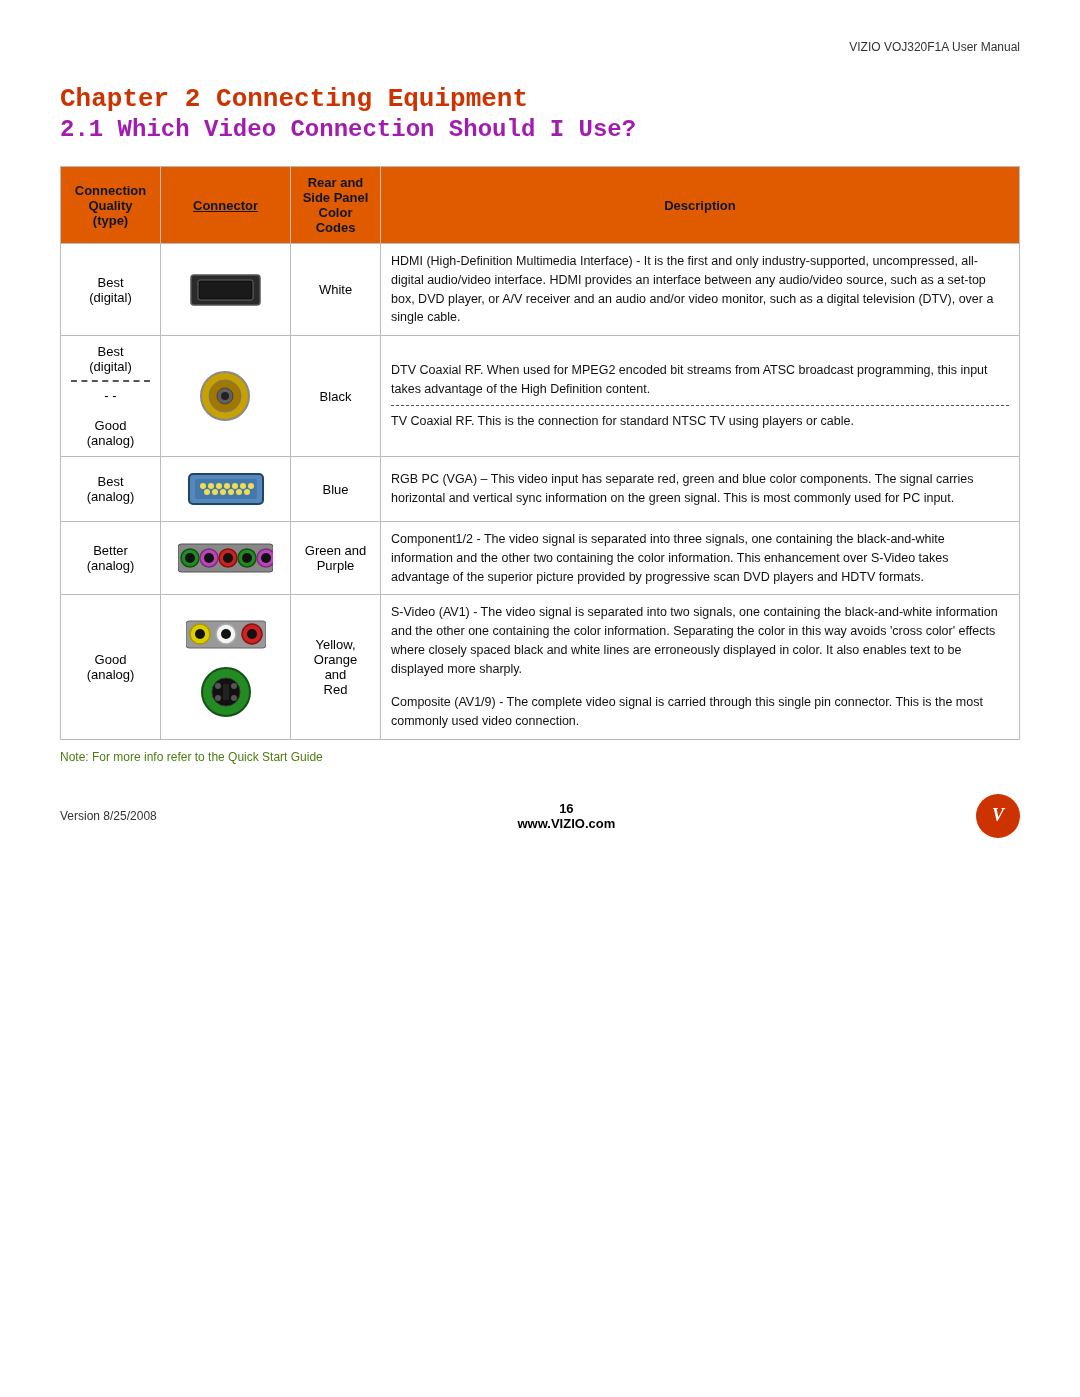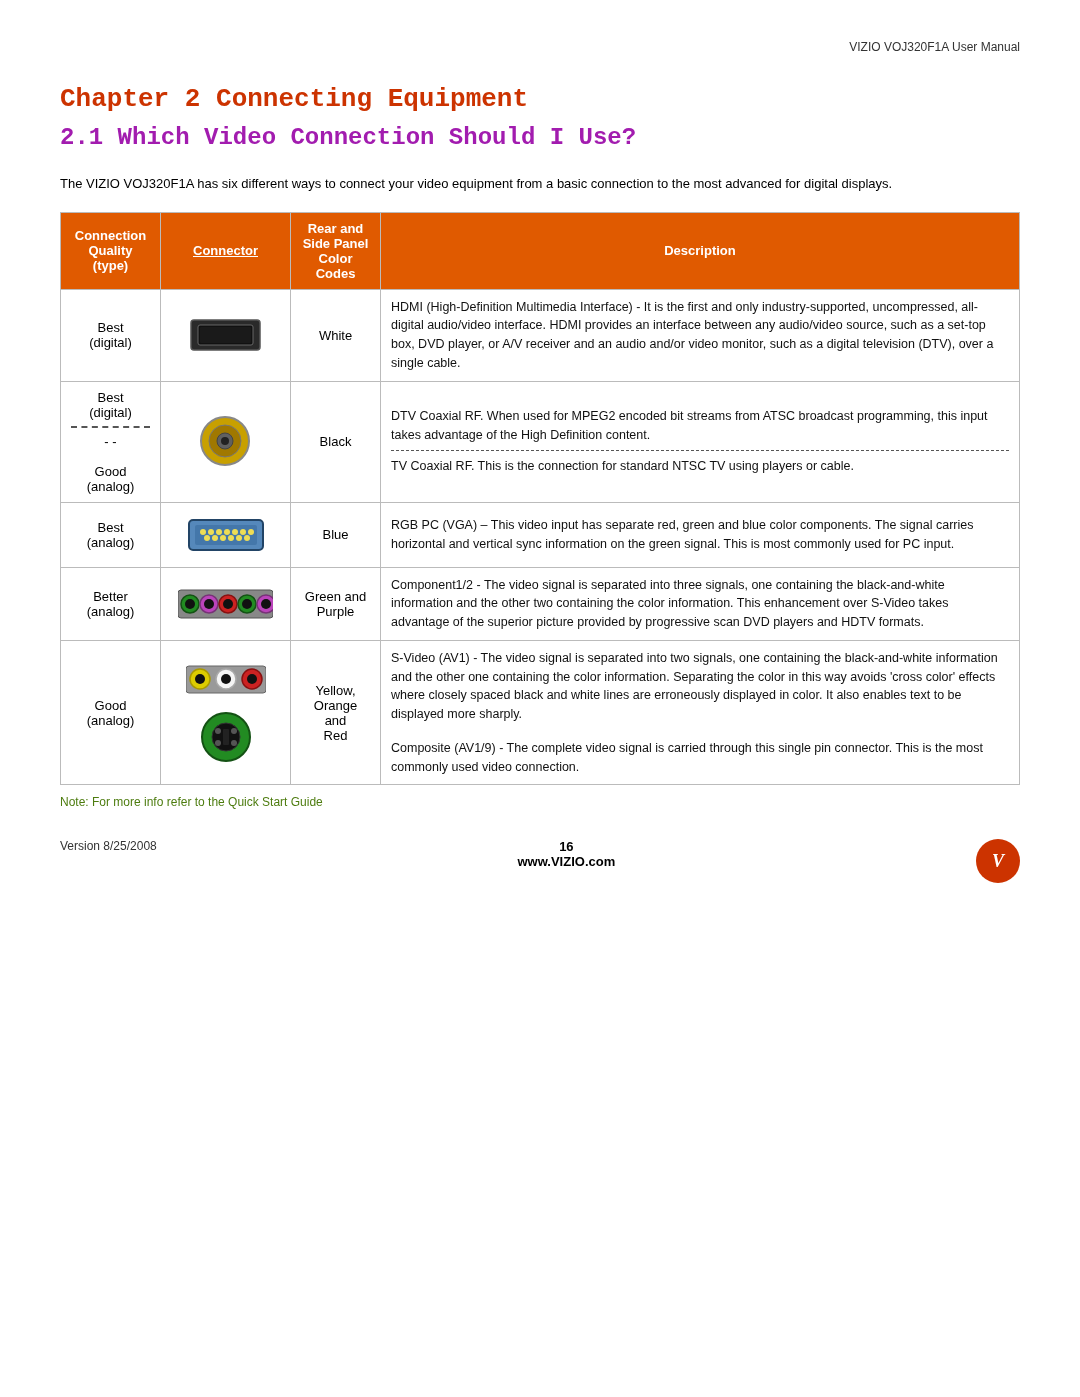--- a/index.html
+++ b/index.html
@@ -22,21 +22,21 @@
       text-align: right;
       font-size: 12px;
       color: #333;
       margin-bottom: 30px;
     }
     .chapter-title {
       font-size: 26px;
       color: #cc3300;
       font-family: 'Courier New', monospace;
       font-weight: bold;
-      margin-bottom: 10px;
+      margin-bottom: 2px;
     }
     .section-title {
       font-size: 24px;
       color: #a21caf;
       font-family: 'Courier New', monospace;
       font-weight: bold;
       margin-bottom: 23px;
     }
     .intro-text {
       font-size: 13px;
@@ -49,21 +49,21 @@
       border-collapse: collapse;
       border: 1px solid #999;
     }
     .main-table th, .main-table td {
       border: 1px solid #bbb;
       padding: 8px 10px;
       vertical-align: middle;
     }
     .header-row th {
       background-color: #e05a00;
-      color: #ffffff;
+      color: #0f172a;
       font-weight: bold;
       text-align: center;
       font-size: 13px;
     }
     .col-quality {
       width: 100px;
       text-align: center;
     }
     .col-connector {
       width: 130px;
@@ -123,21 +123,21 @@
 
     .note-text {
       font-size: 12px;
       color: #4d7c0f;
       margin-top: 10px;
       margin-bottom: 20px;
     }
     .footer {
       display: flex;
       justify-content: space-between;
-      align-items: flex-start;
+      align-items: center;
       margin-top: 30px;
     }
     .footer-version {
       font-size: 12px;
       color: #333;
     }
     .footer-page {
       font-size: 13px;
       font-weight: bold;
       color: #000;
@@ -173,21 +173,20 @@
   </style>
 </head>
 <body>
 
 <div class="page">
 
   <div class="top-right">VIZIO VOJ320F1A User Manual</div>
 
   <div class="chapter-title">Chapter 2  Connecting Equipment</div>
   <div class="section-title">2.1 Which Video Connection Should I Use?</div>
-  <div class="intro-text">The VIZIO VOJ320F1A has six different ways to connect your video equipment from a basic connection to the most advanced for digital displays.</div>
 
   <table class="main-table">
     <thead>
       <tr class="header-row">
         <th class="col-quality">Connection Quality (type)</th>
         <th class="col-connector">Connector</th>
         <th class="col-color">Rear and Side Panel Color Codes</th>
         <th class="col-description">Description</th>
       </tr>
     </thead>

